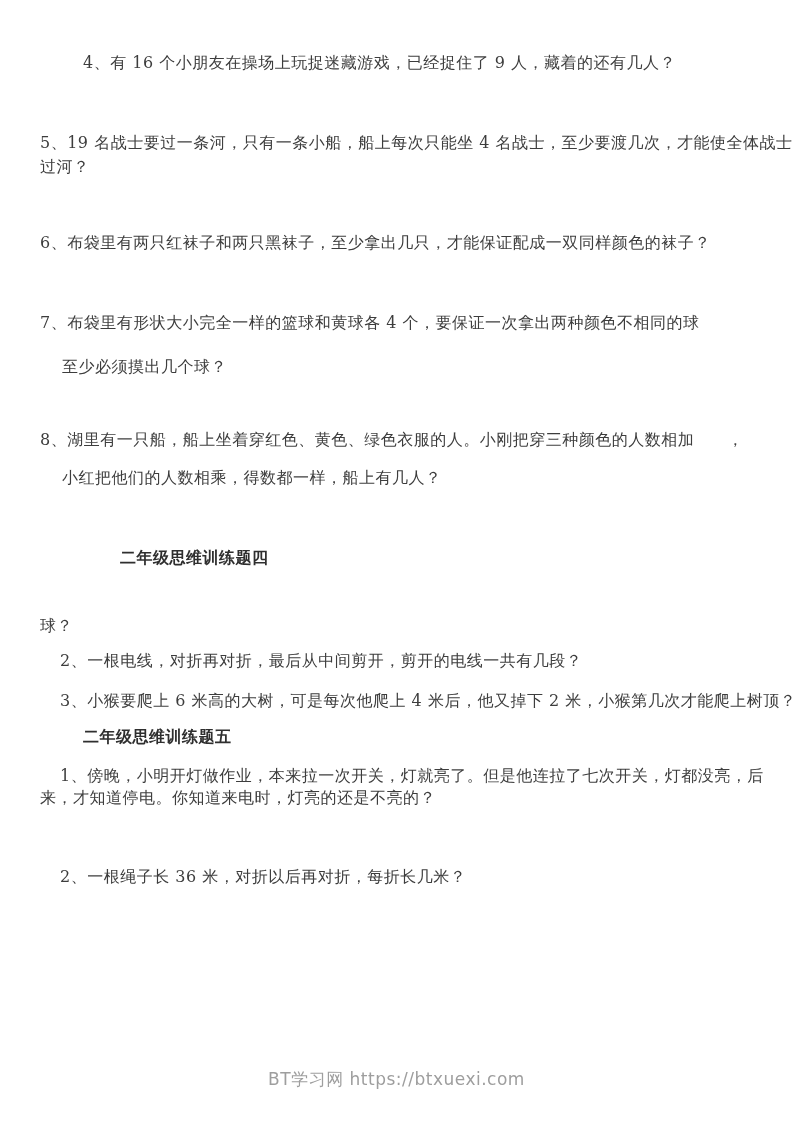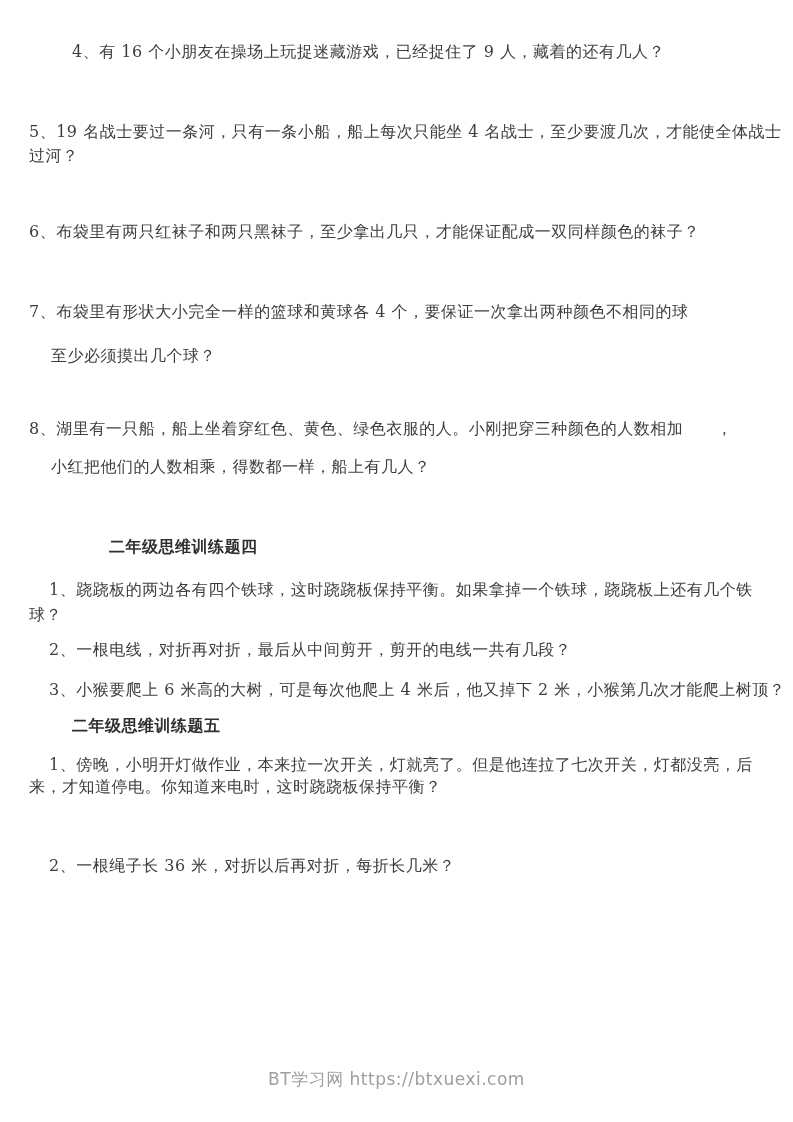--- a/index.html
+++ b/index.html
@@ -13,21 +13,21 @@
   .page{
     position:relative;
     width:793px;
     height:1122px;
     background:var(--page-bg);
     overflow:hidden;
     font-family:"DejaVu Serif","Liberation Serif",serif;
   }
   .line{
     position:absolute;
-    margin:4px;
+    margin:15px;
     font-size:16px;
     line-height:1;
     color:var(--text-color);
     letter-spacing:0.5px;
     white-space:pre;
   }
   .heading{
     font-weight:bold;
     color:var(--heading-color);
   }
@@ -57,31 +57,30 @@
   <p class="line" style="left:25px;top:220px">6、布袋里有两只红袜子和两只黑袜子，至少拿出几只，才能保证配成一双同样颜色的袜子？</p>
 
   <p class="line" style="left:25px;top:300px">7、布袋里有形状大小完全一样的篮球和黄球各 4 个，要保证一次拿出两种颜色不相同的球</p>
   <p class="line" style="left:47px;top:344px">至少必须摸出几个球？</p>
 
   <p class="line" style="left:25px;top:417px">8、湖里有一只船，船上坐着穿红色、黄色、绿色衣服的人。小刚把穿三种颜色的人数相加　　，</p>
   <p class="line" style="left:47px;top:455px">小红把他们的人数相乘，得数都一样，船上有几人？</p>
 
   <p class="line heading" style="left:105px;top:535px">二年级思维训练题四</p>
 
-  <p class="line" style="left:45px;top:578px">1、跷跷板的两边各有四个铁球，这时跷跷板保持平衡。如果拿掉一个铁球，跷跷板上还有几个铁</p>
   <p class="line" style="left:25px;top:603px">球？</p>
 
   <p class="line" style="left:45px;top:638px">2、一根电线，对折再对折，最后从中间剪开，剪开的电线一共有几段？</p>
 
   <p class="line" style="left:45px;top:678px">3、小猴要爬上 6 米高的大树，可是每次他爬上 4 米后，他又掉下 2 米，小猴第几次才能爬上树顶？</p>
 
   <p class="line heading" style="left:68px;top:714px">二年级思维训练题五</p>
 
   <p class="line" style="left:45px;top:753px">1、傍晚，小明开灯做作业，本来拉一次开关，灯就亮了。但是他连拉了七次开关，灯都没亮，后</p>
-  <p class="line" style="left:25px;top:775px">来，才知道停电。你知道来电时，这时跷跷板保持平衡？</p>
+  <p class="line" style="left:25px;top:775px">来，才知道停电。你知道来电时，灯亮的还是不亮的？</p>
 
   <p class="line" style="left:45px;top:854px">2、一根绳子长 36 米，对折以后再对折，每折长几米？</p>
 
 
 
   <p class="watermark" style="top:1068px">BT学习网 https://btxuexi.com</p>
 
 </div>
 
 </body></html>

